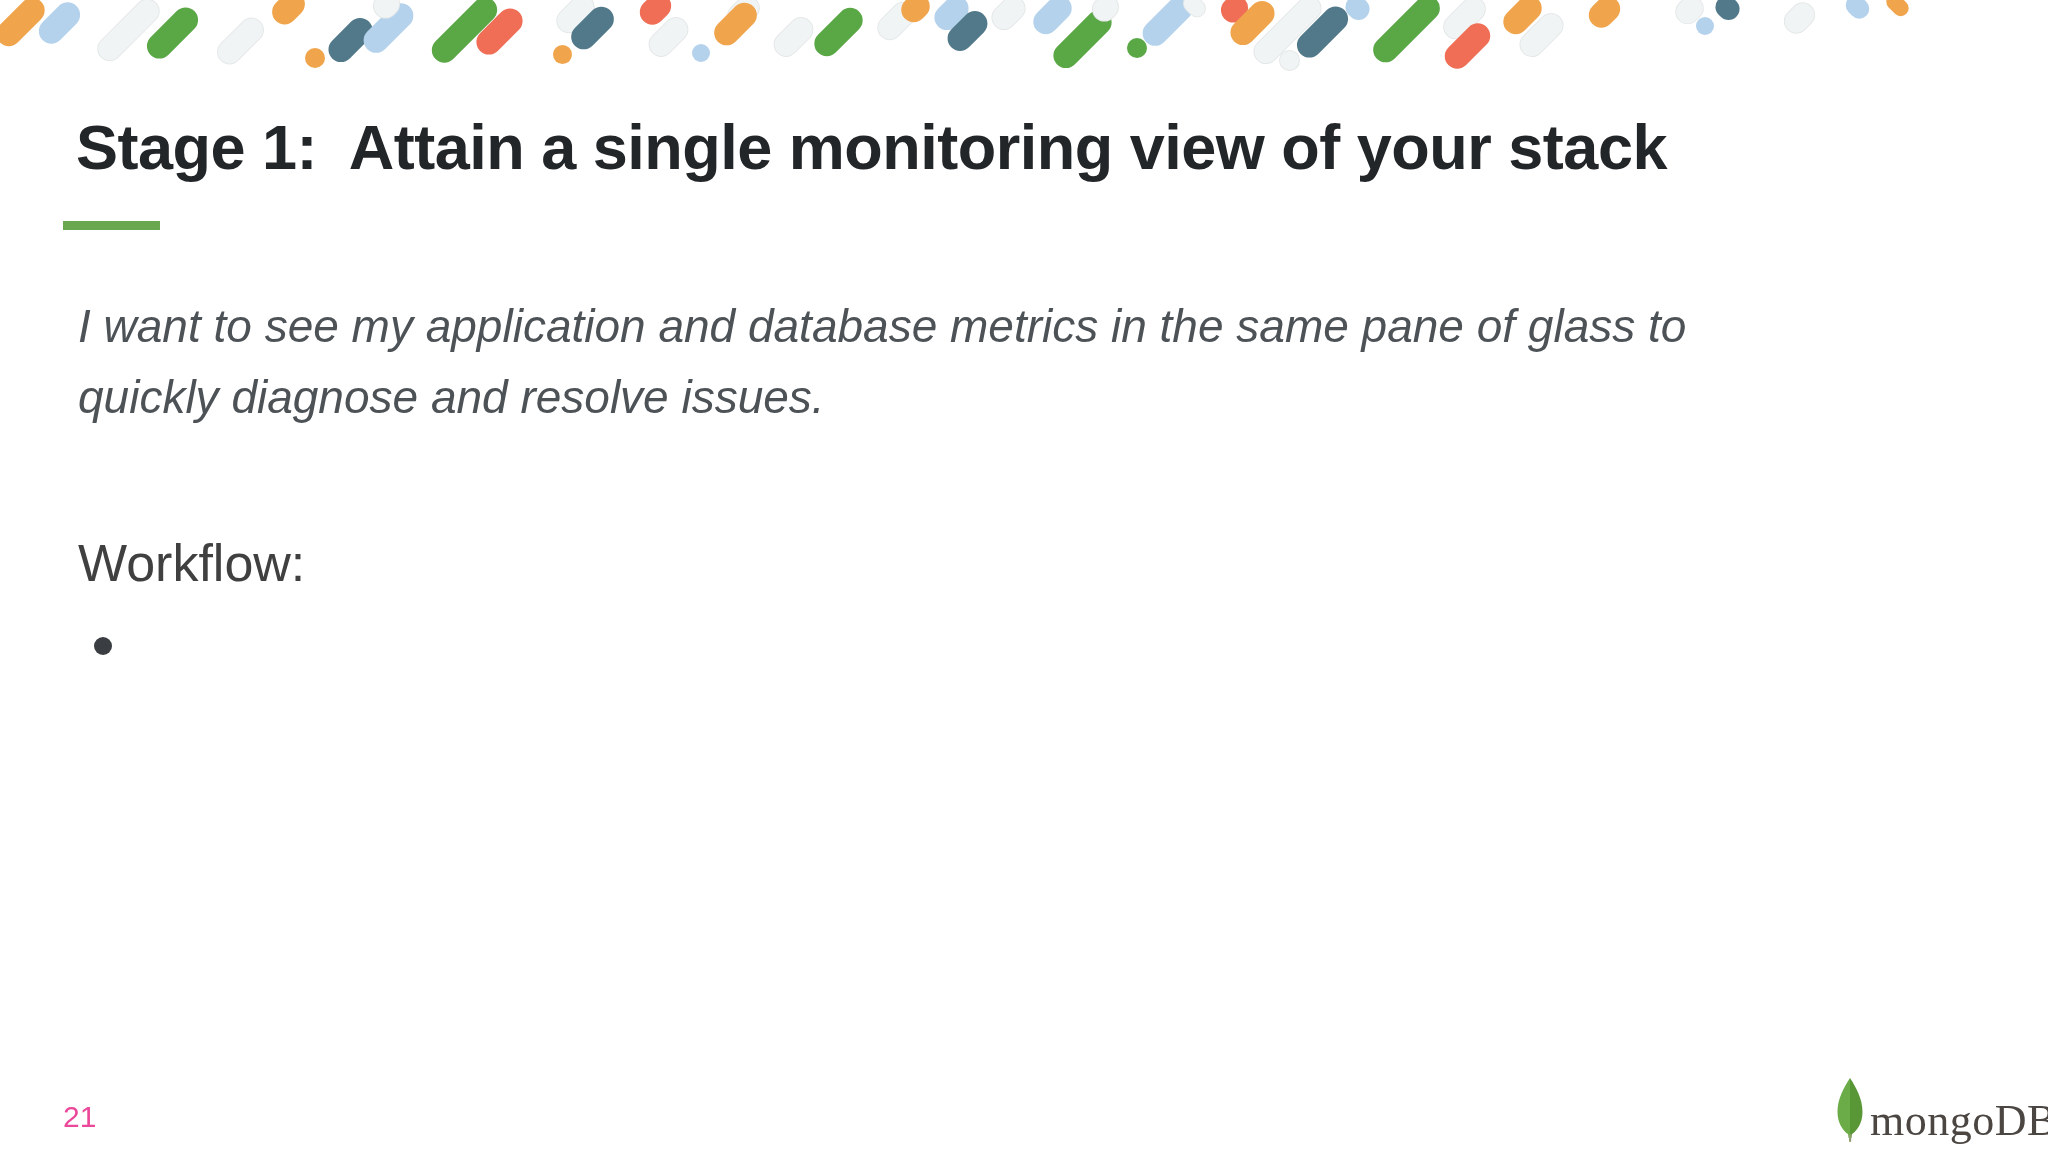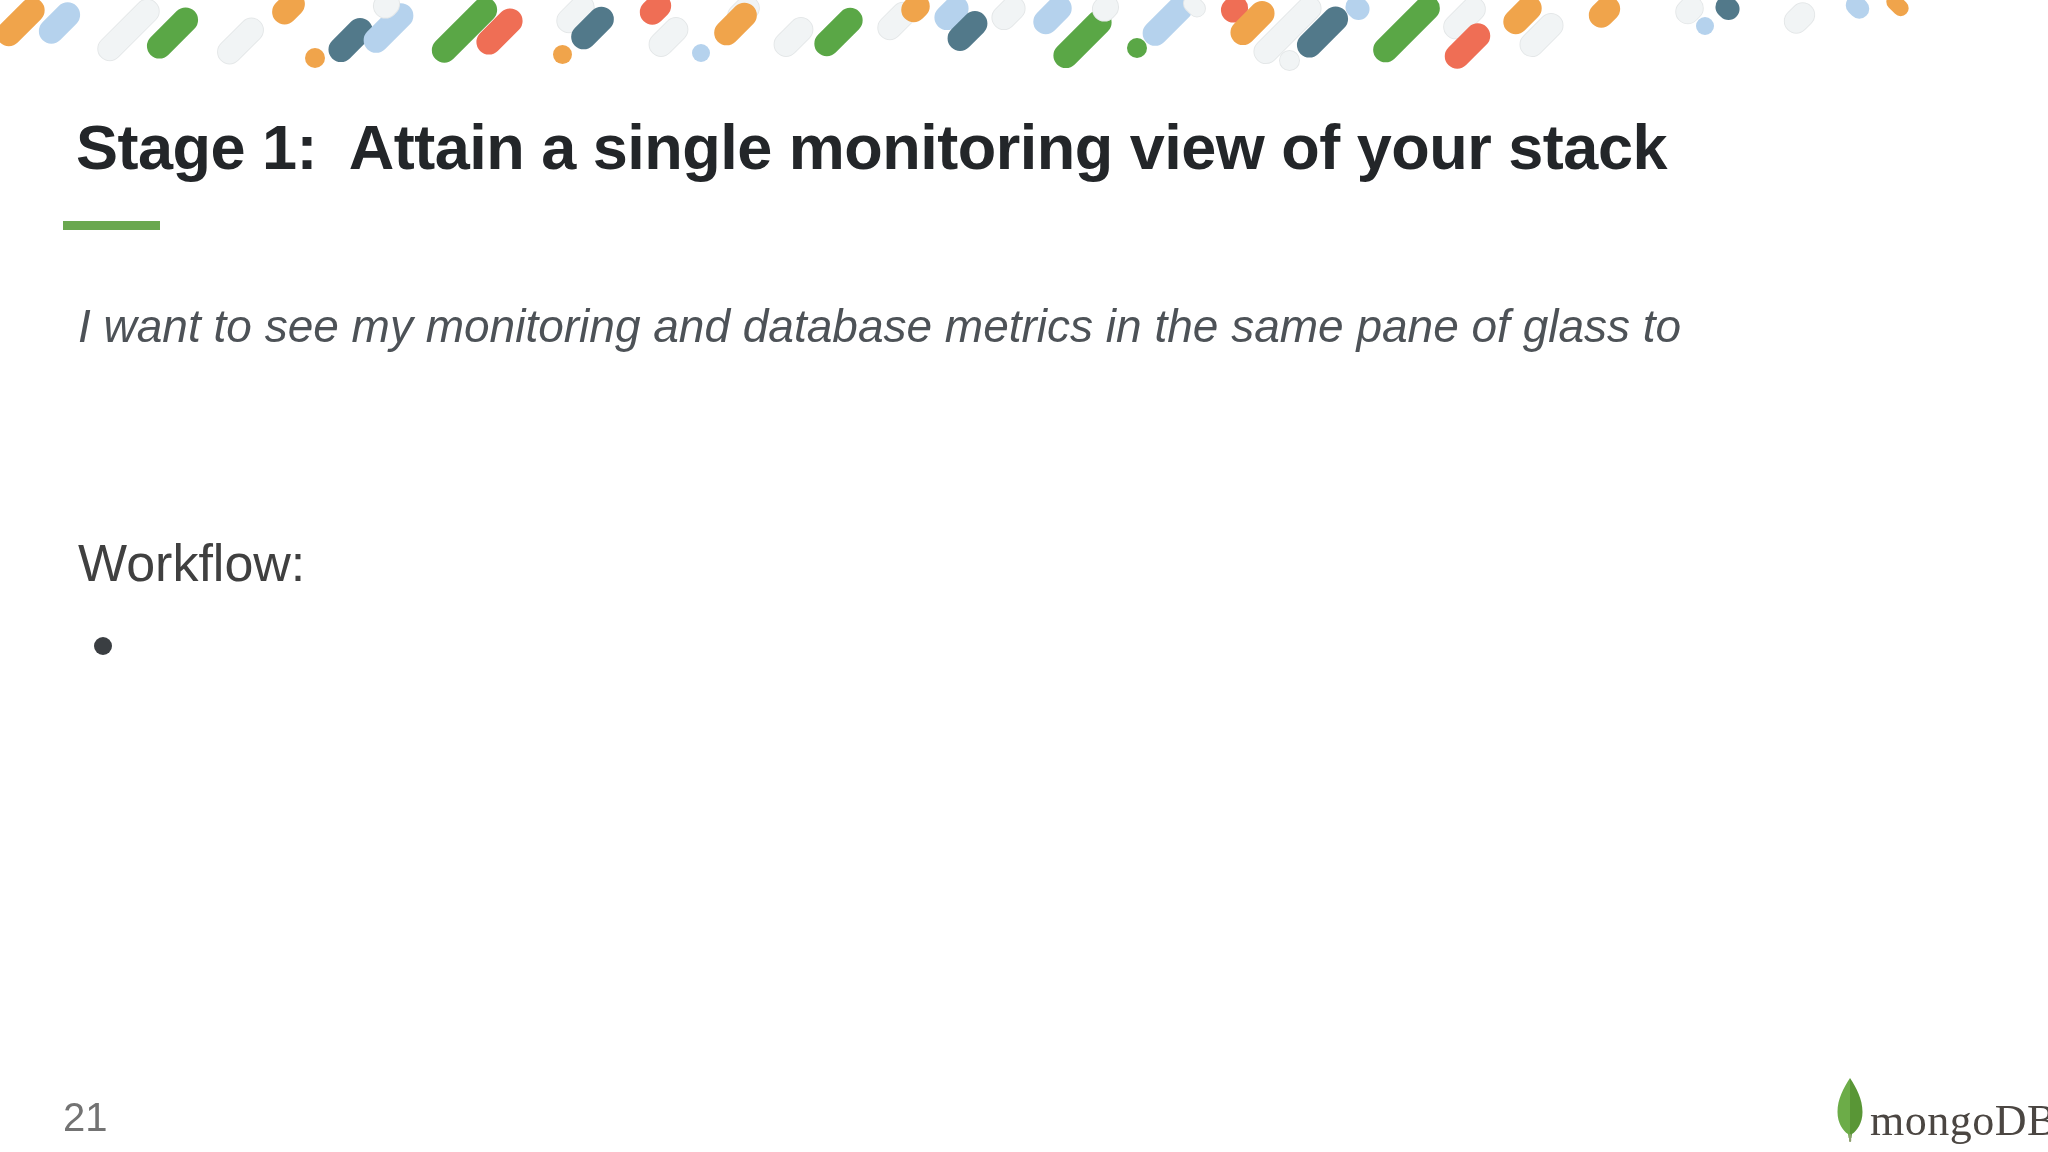--- a/index.html
+++ b/index.html
@@ -44,21 +44,21 @@
     height:60px;display:flex;align-items:center;
     font-size:42px;color:#2b2f33;
   }
   .bullet-dot{
     width:18px;height:18px;border-radius:50%;
     background:#3a3e42;margin-left:2px;margin-right:46px;
     flex:0 0 auto;
   }
   .page-number{
     position:absolute;left:63px;top:1100px;
-    font-size:40px;line-height:34px;color:#737373;
+    font-size:30px;line-height:34px;color:#ec4899;
   }
   
   .logo{
     position:absolute;left:1836px;top:1078px;height:64px;
     display:flex;align-items:flex-end;
   }
   .logo svg{display:block;}
   .wordmark{
     font-family:"Liberation Serif", serif;
     font-size:44px;line-height:40px;color:#4b4642;
@@ -120,21 +120,22 @@
     <div class="dot lightblue" style="background: rgb(181, 210, 237); height: 18px; width: 18px; left: 1696px; top: 17px;"></div>
     <div class="dash pale" style="background: rgb(241, 244, 245); width: 25px; height: 34px; border-radius: 25px; left: 1786.5px; top: 1px;"></div>
     <div class="dash lightblue" style="background: rgb(181, 210, 237); width: 25px; height: 20px; border-radius: 25px; left: 1844.5px; top: -3px;"></div>
     <div class="dash orange" style="background: rgb(240, 164, 75); width: 25px; height: 16px; border-radius: 25px; left: 1884.5px; top: -3px;"></div>
   </div>
 
 <h1 class="title" style="margin: 0px; font-weight: bold; color: rgb(35, 38, 41);">Stage 1:  Attain a single monitoring view of your stack</h1>
 <div class="title-underline" style="background: rgb(106, 168, 79);"></div>
 
 <div class="quote" style="color: rgb(77, 82, 87);">
-  <div>I want to see my monitoring and database metrics in the same pane of glass to</div>
+  <div>I want to see my application and database metrics in the same pane of glass to</div>
+  <div>quickly diagnose and resolve issues.</div>
 </div>
 
 <div class="workflow-heading">Workflow:</div>
 
 <ul class="bullets">
     <li>
       <span class="bullet-dot"></span>
     </li>
   </ul>
 

